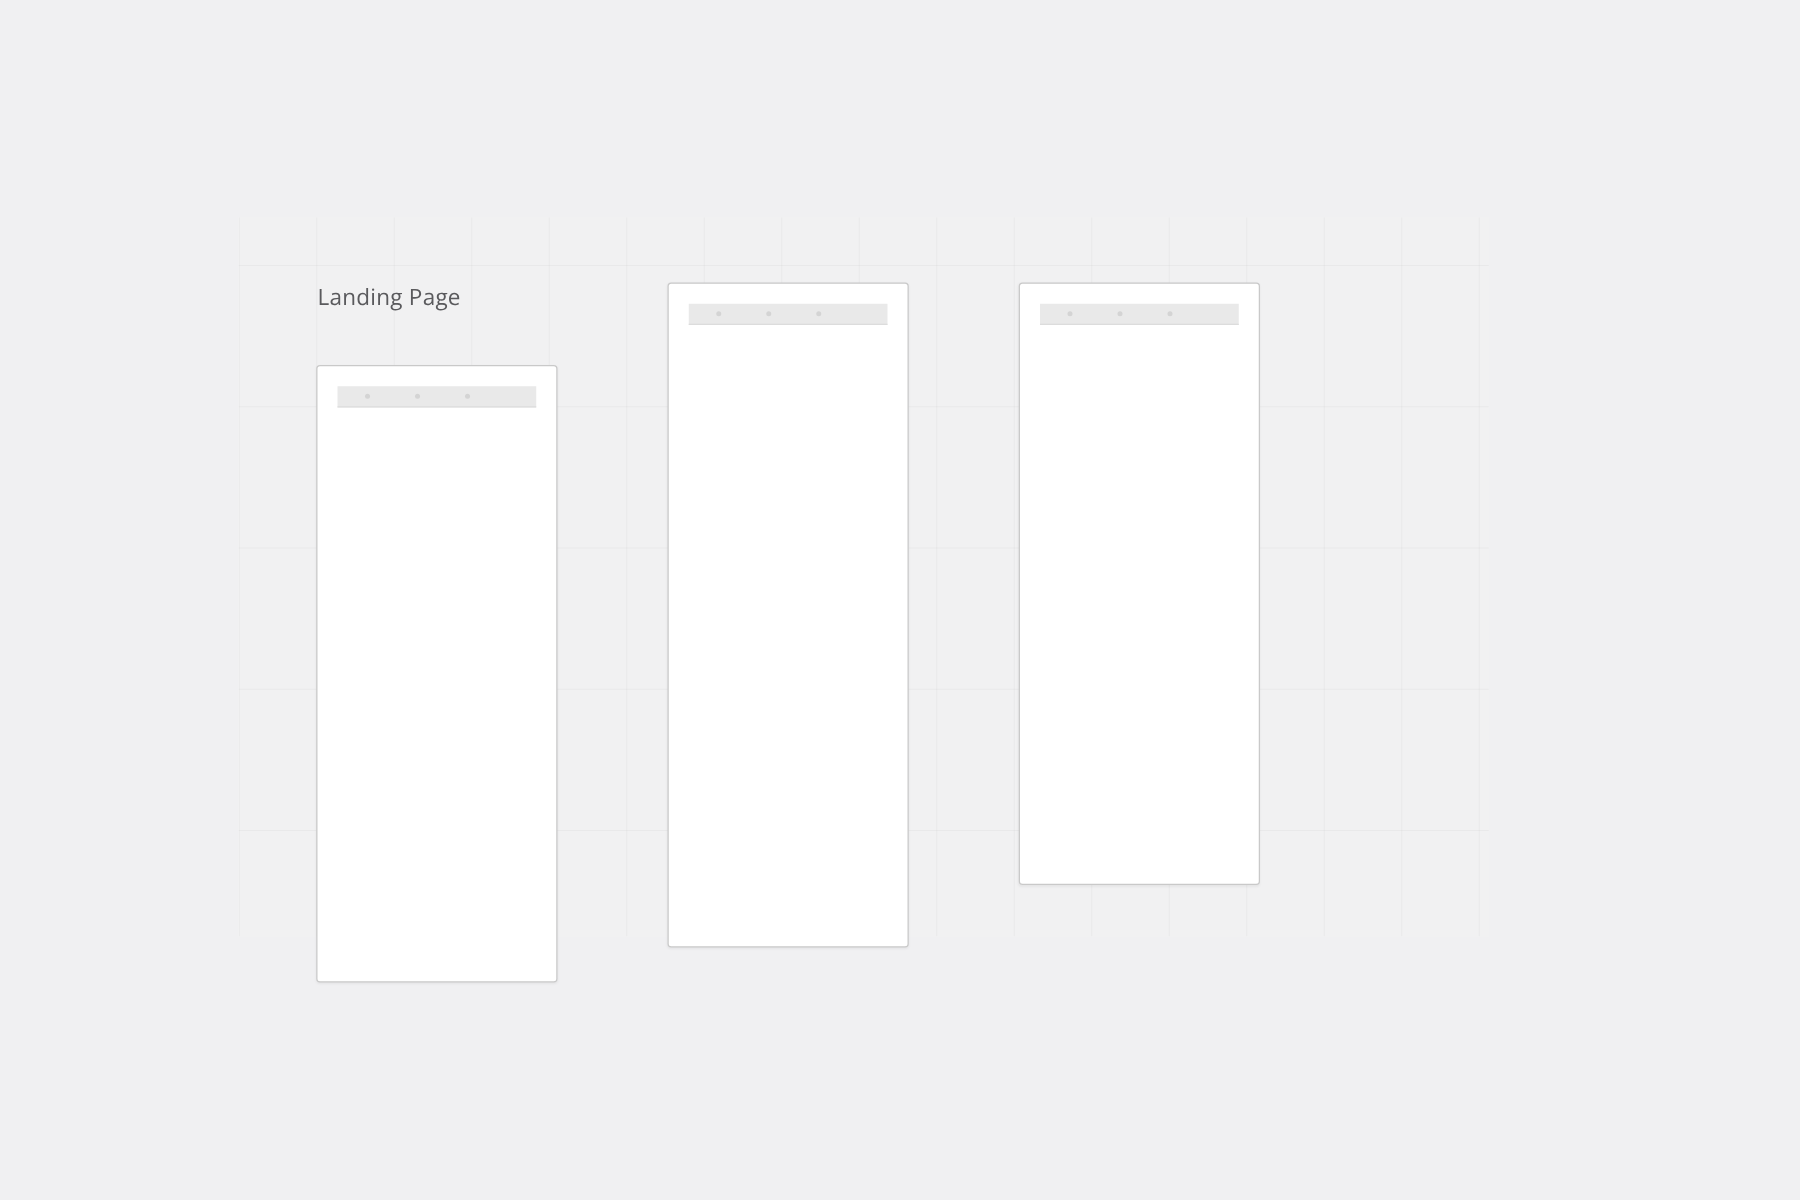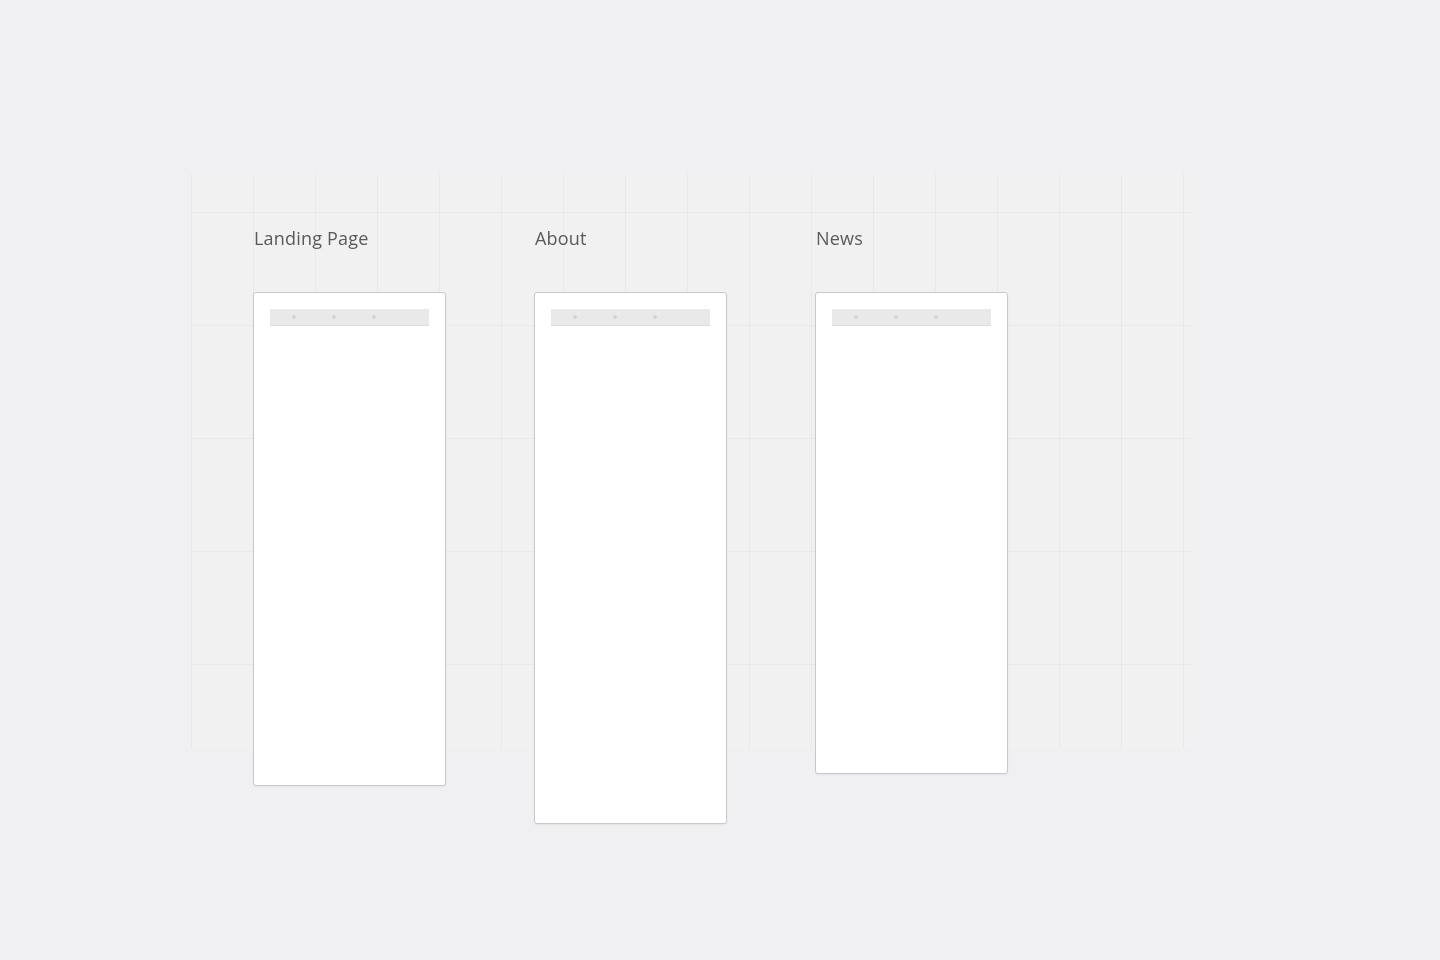--- a/index.html
+++ b/index.html
@@ -103,33 +103,31 @@
           <span class="chrome-dot"></span>
           <span class="chrome-dot"></span>
           <span class="chrome-dot"></span>
         </div>
         <div class="browser-body"></div>
       </div>
     </div>
 
 
     <div class="panel">
-      <div class="panel-title">About</div>
       <div class="browser-frame h-c">
         <div class="browser-chrome">
           <span class="chrome-dot"></span>
           <span class="chrome-dot"></span>
           <span class="chrome-dot"></span>
         </div>
         <div class="browser-body"></div>
       </div>
     </div>
 
     <div class="panel">
-      <div class="panel-title">News</div>
       <div class="browser-frame h-d">
         <div class="browser-chrome">
           <span class="chrome-dot"></span>
           <span class="chrome-dot"></span>
           <span class="chrome-dot"></span>
         </div>
         <div class="browser-body"></div>
       </div>
     </div>
 

